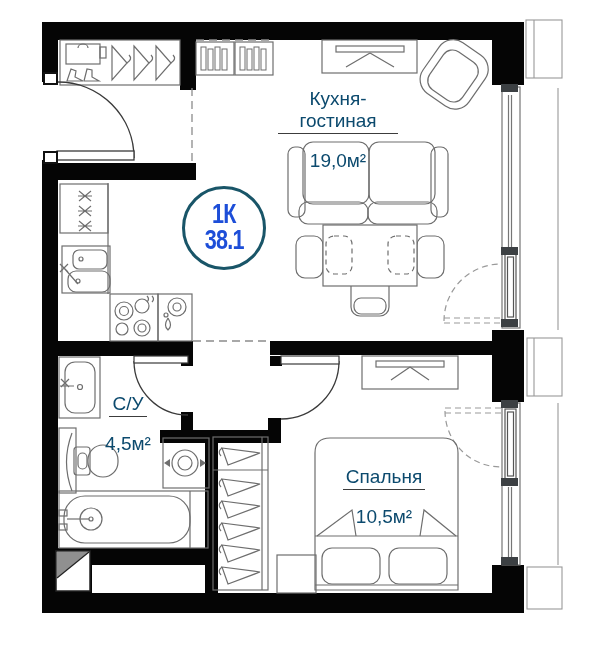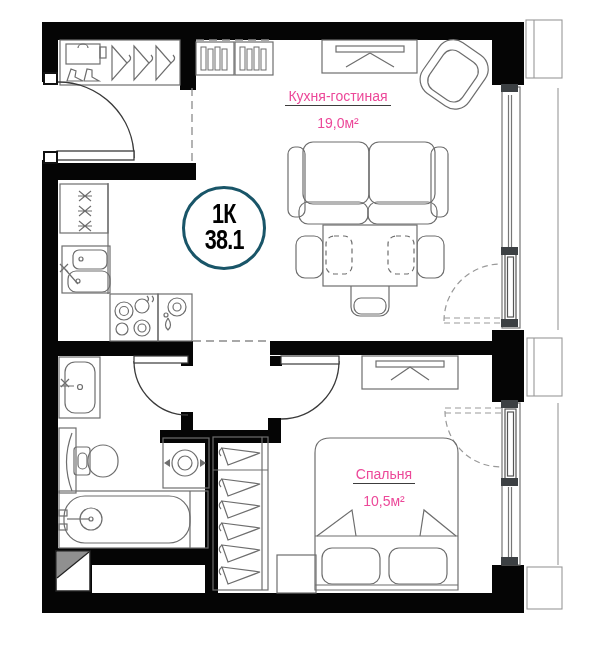--- a/index.html
+++ b/index.html
@@ -1,21 +1,21 @@
 <!DOCTYPE html>
 <html><head>
 <meta charset="utf-8">
 <style>
   html,body{margin:0;padding:0;background:#fff;}
   #plan{position:relative;width:600px;height:660px;background:#fff;overflow:hidden;
         font-family:"Liberation Sans",sans-serif;}
   #plan svg{position:absolute;left:0;top:0;}
-  .lbl{position:absolute;text-align:center;color:#ec4899;font-size:14px;line-height:1.15;}
+  .lbl{position:absolute;text-align:center;color:#0c4a6e;font-size:19px;line-height:1.15;}
   .lbl .nm{display:inline-block;border-bottom:1.4px solid #3c3c3c;padding:0 3px 1px;}
-  .lbl .ar{display:block;margin-top:9px;}
+  .lbl .ar{display:block;margin-top:16px;}
   .badge{position:absolute;left:182px;top:186px;width:84px;height:84px;border-radius:50%;
          display:flex;flex-direction:column;align-items:center;justify-content:center;
          box-sizing:border-box;}
   .badge .bt{font-weight:700;font-size:27px;line-height:.95;transform:scaleX(.8);letter-spacing:-1px;}
   .badge .ba{font-weight:700;font-size:27px;line-height:.95;transform:scaleX(.8);letter-spacing:-1px;}
 </style>
 </head>
 <body>
 
 <div id="plan">
@@ -282,23 +282,27 @@
   <g>
     <path d="M339 361 A58 58 0 0 1 281 419" fill="none" stroke="#3a3a3a" stroke-width="1.3"></path>
     <rect x="281" y="356" width="58" height="8" fill="#fff" stroke="#3a3a3a" stroke-width="1.2"></rect>
   </g>
 </svg>
 
   <div class="lbl" style="left:278px;top:88px;width:120px;">
     <span class="nm">Кухня-гостиная</span>
     <span class="ar">19,0м²</span>
   </div>
+  <div class="lbl" style="left:96px;top:393px;width:64px;">
+    <span class="nm">С/У</span>
+    <span class="ar">4,5м²</span>
+  </div>
   <div class="lbl" style="left:342px;top:466px;width:84px;">
     <span class="nm">Спальня</span>
     <span class="ar">10,5м²</span>
   </div>
 
-  <div class="badge" style="border: 3px solid rgb(25, 85, 104); color: #000000;">
+  <div class="badge" style="border: 3px solid rgb(25, 85, 104); color: #1d4ed8;">
     <span class="bt">1К</span>
     <span class="ba">38.1</span>
   </div>
 
 </div>
 
 </body></html>

